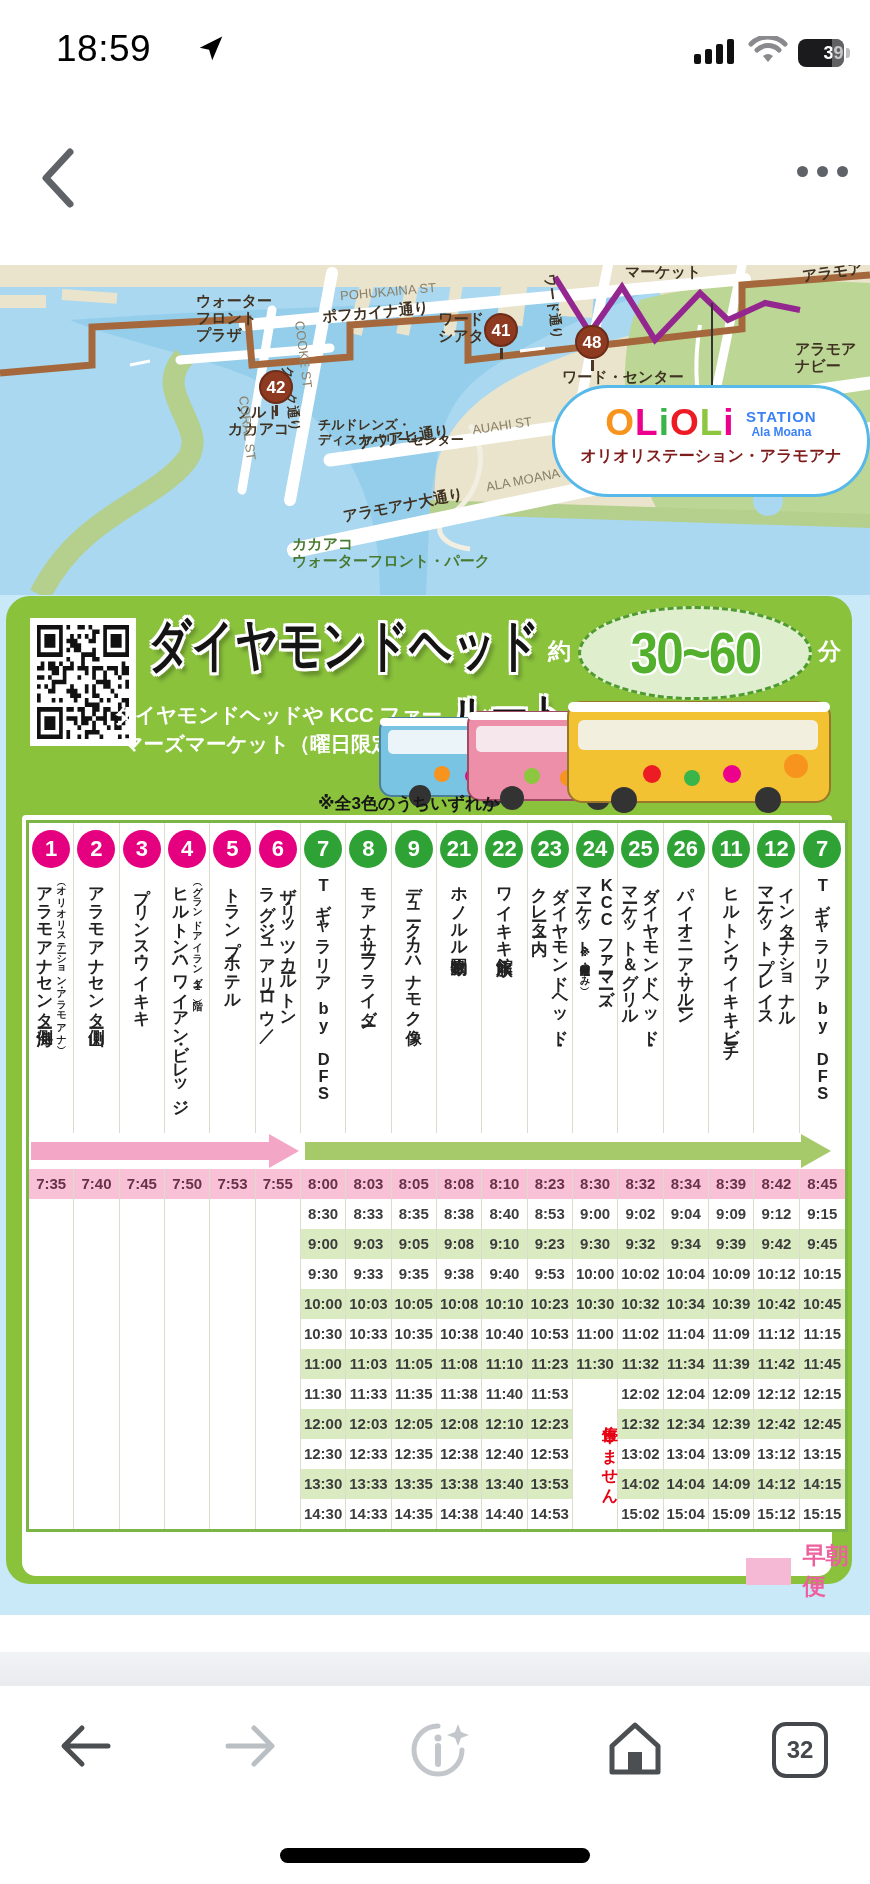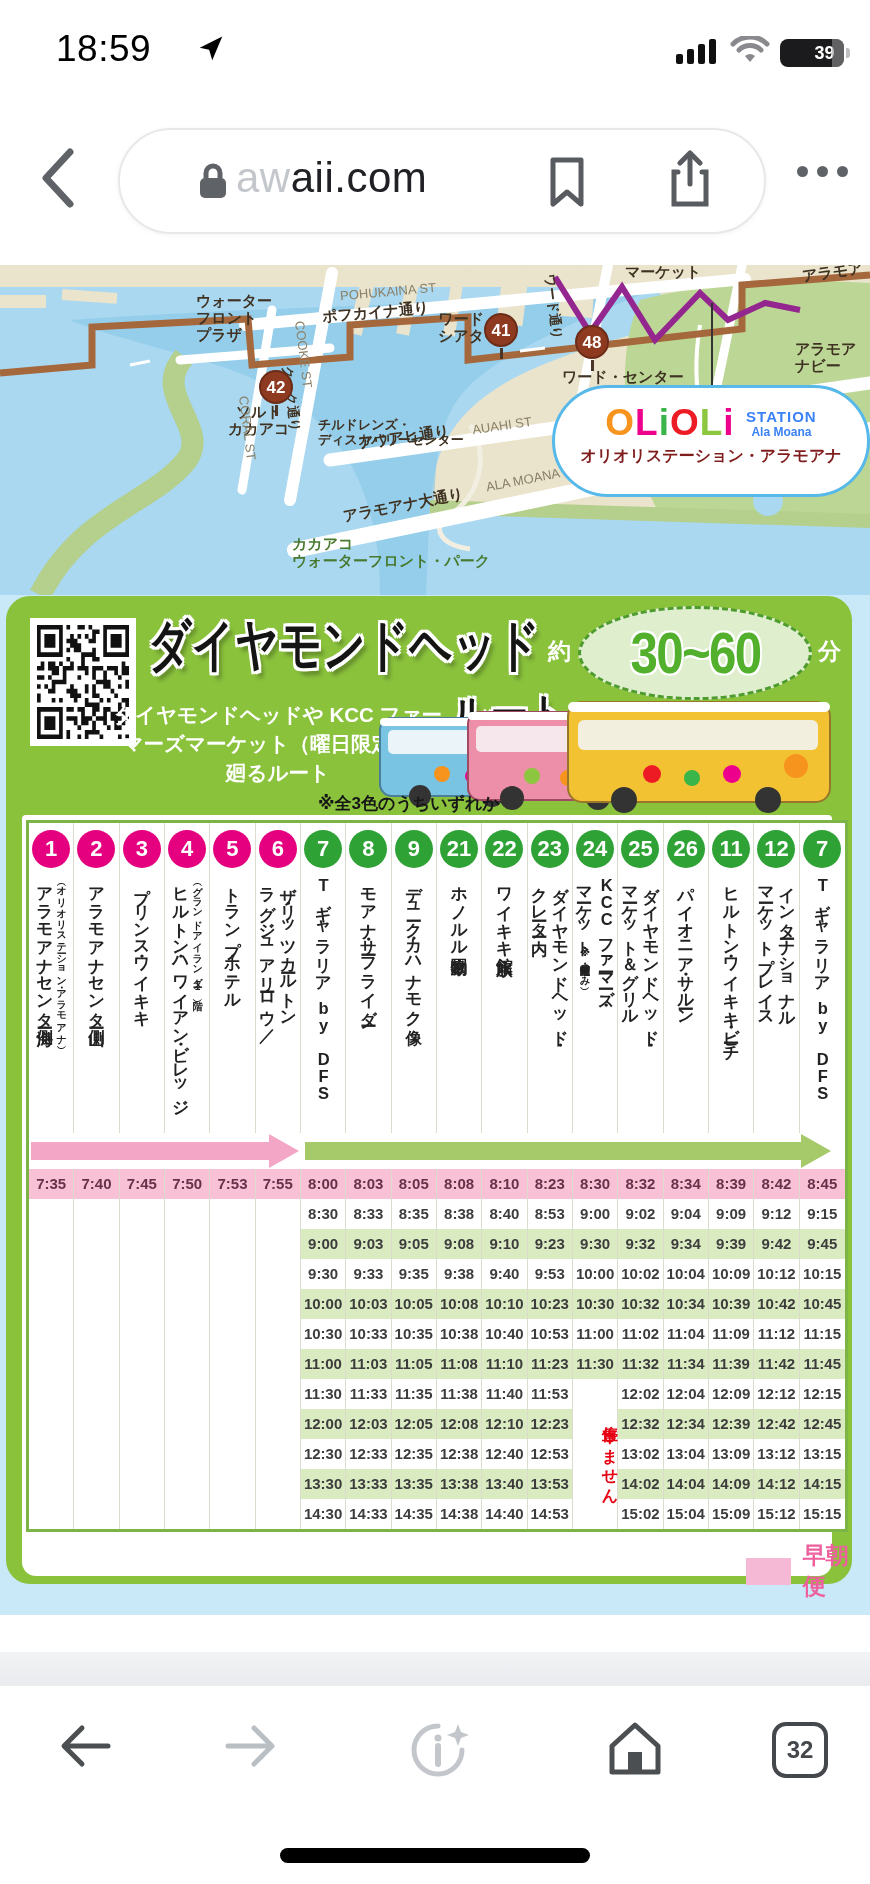--- a/index.html
+++ b/index.html
@@ -4,21 +4,21 @@
 <style>
   * { margin:0; padding:0; box-sizing:border-box; }
   body { background:#fff; font-family:"Liberation Sans","DejaVu Sans",sans-serif; }
   .screen { position:relative; width:870px; height:1884px; background:#fff; overflow:hidden; }
 
   
   .statusbar { position:absolute; left:0; top:0; width:870px; height:100px; background:#fff; }
   .sb-time { position:absolute; left:56px; top:28px; font-size:37px; font-weight:400; color:#000; letter-spacing:.5px; }
   .sb-nav { position:absolute; left:196px; top:34px; }
   .sb-right { position:absolute; right:26px; top:36px; display:flex; align-items:center; gap:10px; }
-  .battery { position:relative; width:64px; height:28px; border-radius:8px; background:#1b1b1d; color:#fff;
+  .battery { position:relative; width:46px; height:28px; border-radius:8px; background:#1b1b1d; color:#fff;
              font-size:18px; font-weight:700; text-align:center; line-height:28px;padding-left:25px; }
   .battery::after { content:""; position:absolute; right:-6px; top:9px; width:4px; height:10px; background:#bfbfbf; border-radius:0 3px 3px 0; }
   .battery .bat-empty { position:absolute; right:0; top:0; width:12px; height:100%; background:#9b9b9f; border-radius:0 8px 8px 0; opacity:.55; }
 
   
   .topbar { position:absolute; left:0; top:100px; width:870px; height:160px; background:#fff; }
   .back-chev { position:absolute; left:36px; top:46px; }
   .url-pill { position:absolute; left:118px; top:28px; width:648px; height:106px; background:#fff;
               border:2px solid #e6e8ea; border-radius:53px; box-shadow:0 1px 5px rgba(0,0,0,.05); }
   .lock { position:absolute; left:78px; top:32px; }
@@ -148,41 +148,20 @@
       </span>
     </div>
   </div>
 
   <div class="topbar">
     <span class="back-chev">
       <svg width="44" height="64" viewBox="0 0 44 64">
           <path d="M34,6 L10,32 L34,58" stroke="#5f6368" stroke-width="7" fill="none" stroke-linecap="round" stroke-linejoin="round"></path>
         </svg>
     </span>
-    <div class="url-pill">
-      <span class="lock">
-        <svg width="30" height="40" viewBox="0 0 30 40">
-          <rect x="2" y="16" width="26" height="20" rx="5" fill="#5f6368"></rect>
-          <path d="M8,16 V11 A7,7 0 0 1 22,11 V16" stroke="#5f6368" stroke-width="5" fill="none"></path>
-        </svg>
-      </span>
-      <span class="url-text"><span class="faded">aw</span><span>aii.com</span></span>
-      <span class="bm-icon">
-        <svg width="38" height="52" viewBox="0 0 38 52">
-            <path d="M5,4 H33 V48 L19,36 L5,48 Z" stroke="#585c60" stroke-width="5" fill="none" stroke-linejoin="round"></path>
-          </svg>
-      </span>
-      <span class="share-icon">
-        <svg width="44" height="60" viewBox="0 0 44 60">
-          <path d="M22,4 V34" stroke="#585c60" stroke-width="5" stroke-linecap="round"></path>
-          <path d="M12,13 L22,3 L32,13" stroke="#585c60" stroke-width="5" fill="none" stroke-linecap="round" stroke-linejoin="round"></path>
-          <path d="M10,22 H6 V54 H38 V22 H34" stroke="#585c60" stroke-width="5" fill="none" stroke-linecap="round"></path>
-        </svg>
-      </span>
-    </div>
     <span class="ellipsis">
         <i></i>
         <i></i>
         <i></i>
       </span>
   </div>
 
   <div class="map">
     <svg width="870" height="330" viewBox="0 0 870 330">
       <rect width="870" height="330" fill="#EAE4CD"></rect>
@@ -267,21 +246,20 @@
   <div class="card-title2">ルート</div>
   <div class="iv-prefix">約</div>
   <div class="iv-oval">
     <span class="iv-value">30~60</span>
   </div>
   <div class="iv-unit">分</div>
   <div class="iv-note">間隔で運行</div>
   <div class="card-desc">
     <span>ダイヤモンドヘッドや KCC ファー</span>
     <span>マーズマーケット（曜日限定）を</span>
-    <span>廻るルート</span>
   </div>
   <div class="buses">
     <svg width="464" height="118" viewBox="0 0 464 118">
       <g>
         <rect x="8" y="22" width="150" height="78" rx="12" fill="#79C3E3" stroke="#4a7e99" stroke-width="2"></rect>
         <rect x="16" y="34" width="130" height="24" rx="5" fill="#EAF4F9"></rect>
         <rect x="8" y="22" width="150" height="8" rx="4" fill="#fff"></rect>
         <circle cx="48" cy="100" r="11" fill="#333"></circle>
           <circle cx="120" cy="100" r="11" fill="#333"></circle>
         <circle cx="70" cy="78" r="8" fill="#F7941D"></circle>

